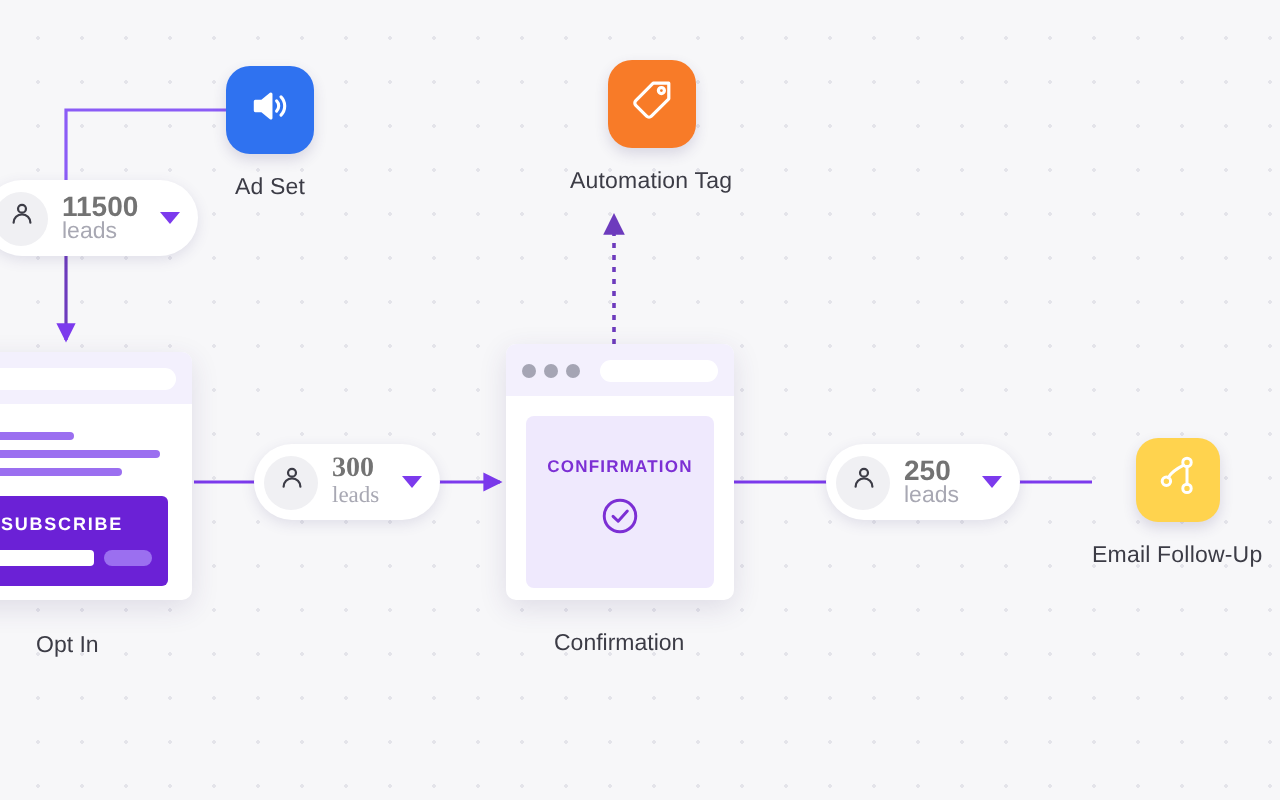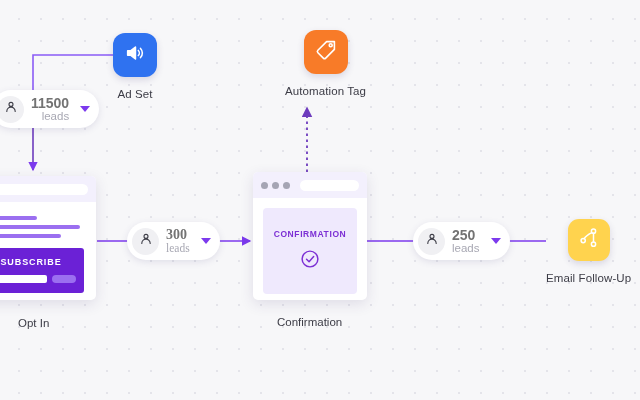--- a/index.html
+++ b/index.html
@@ -86,21 +86,20 @@
   .pill-count {
     font-size: 14px;
     color: #737373;
     font-weight: 600;
     display: block;
   }
   .pill-unit {
     font-size: 11.5px;
     color: #a8a8b3;
     display: block;
-    text-align: right;
   }
   .pill-caret {
     margin-left: 11px;
     margin-right: 3px;
     width: 0;
     height: 0;
     border-left: 5px solid transparent;
     border-right: 5px solid transparent;
     border-top: 6px solid #7c3aed;
     flex: 0 0 auto;

